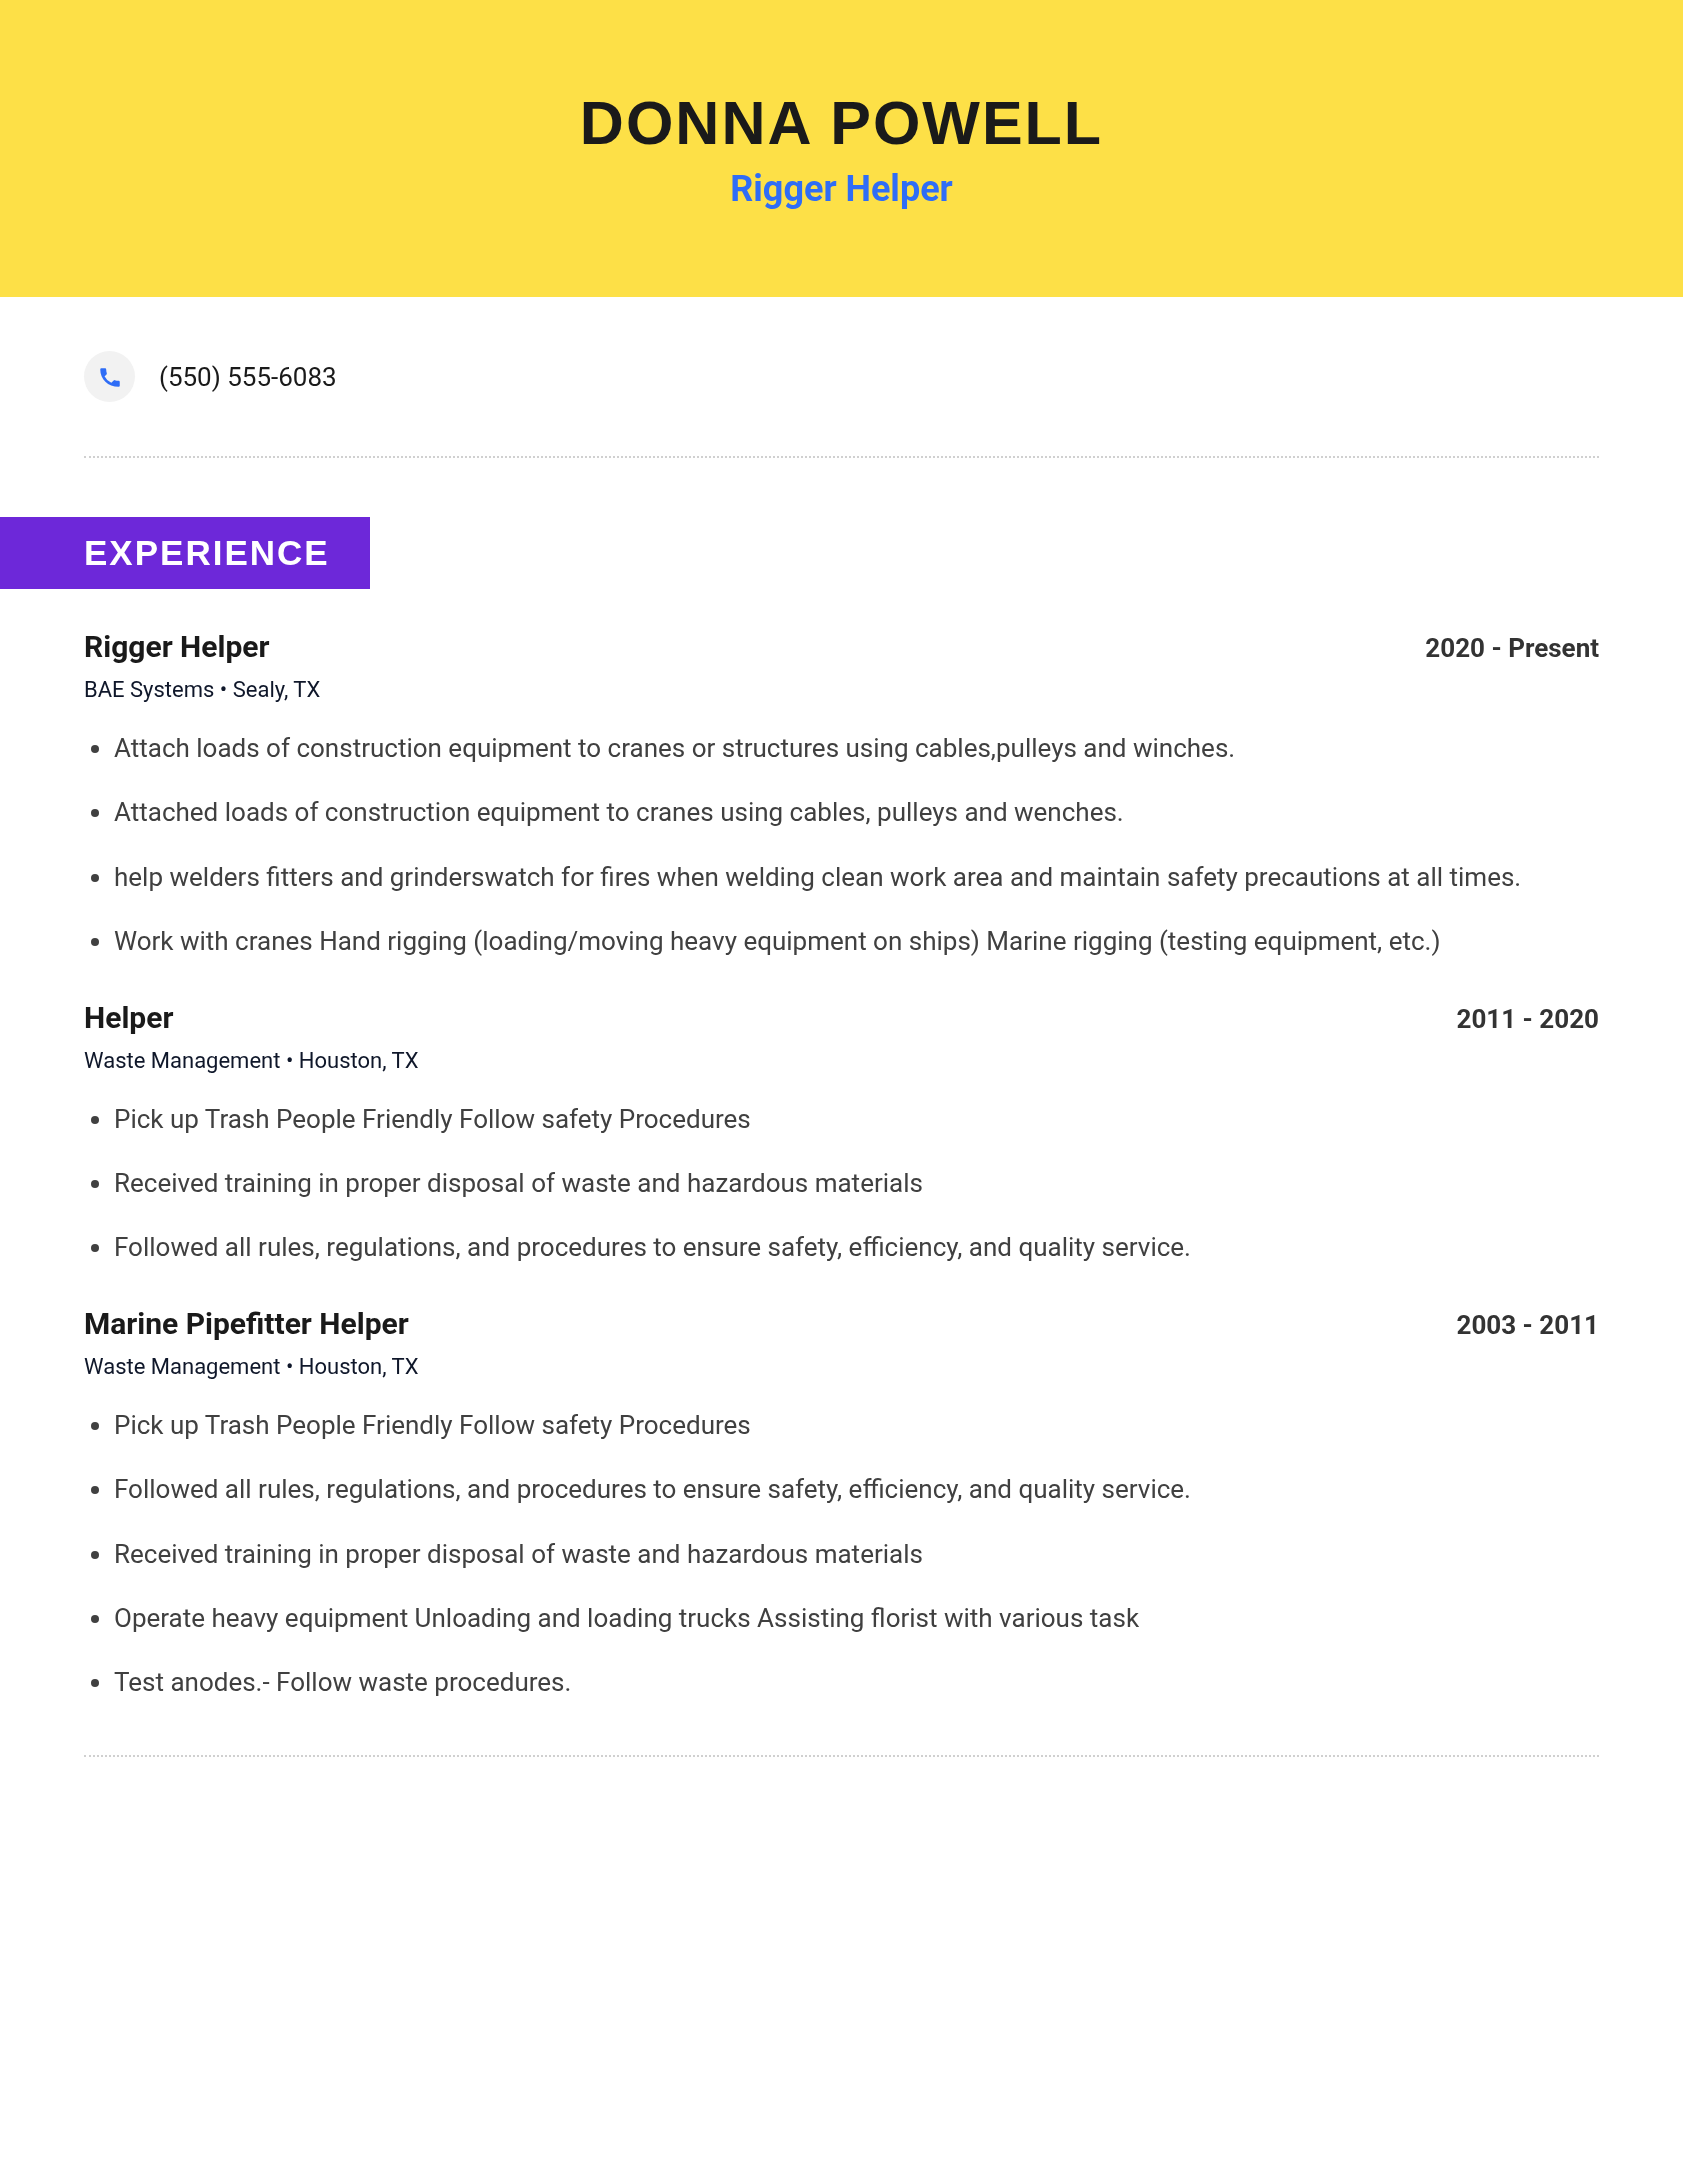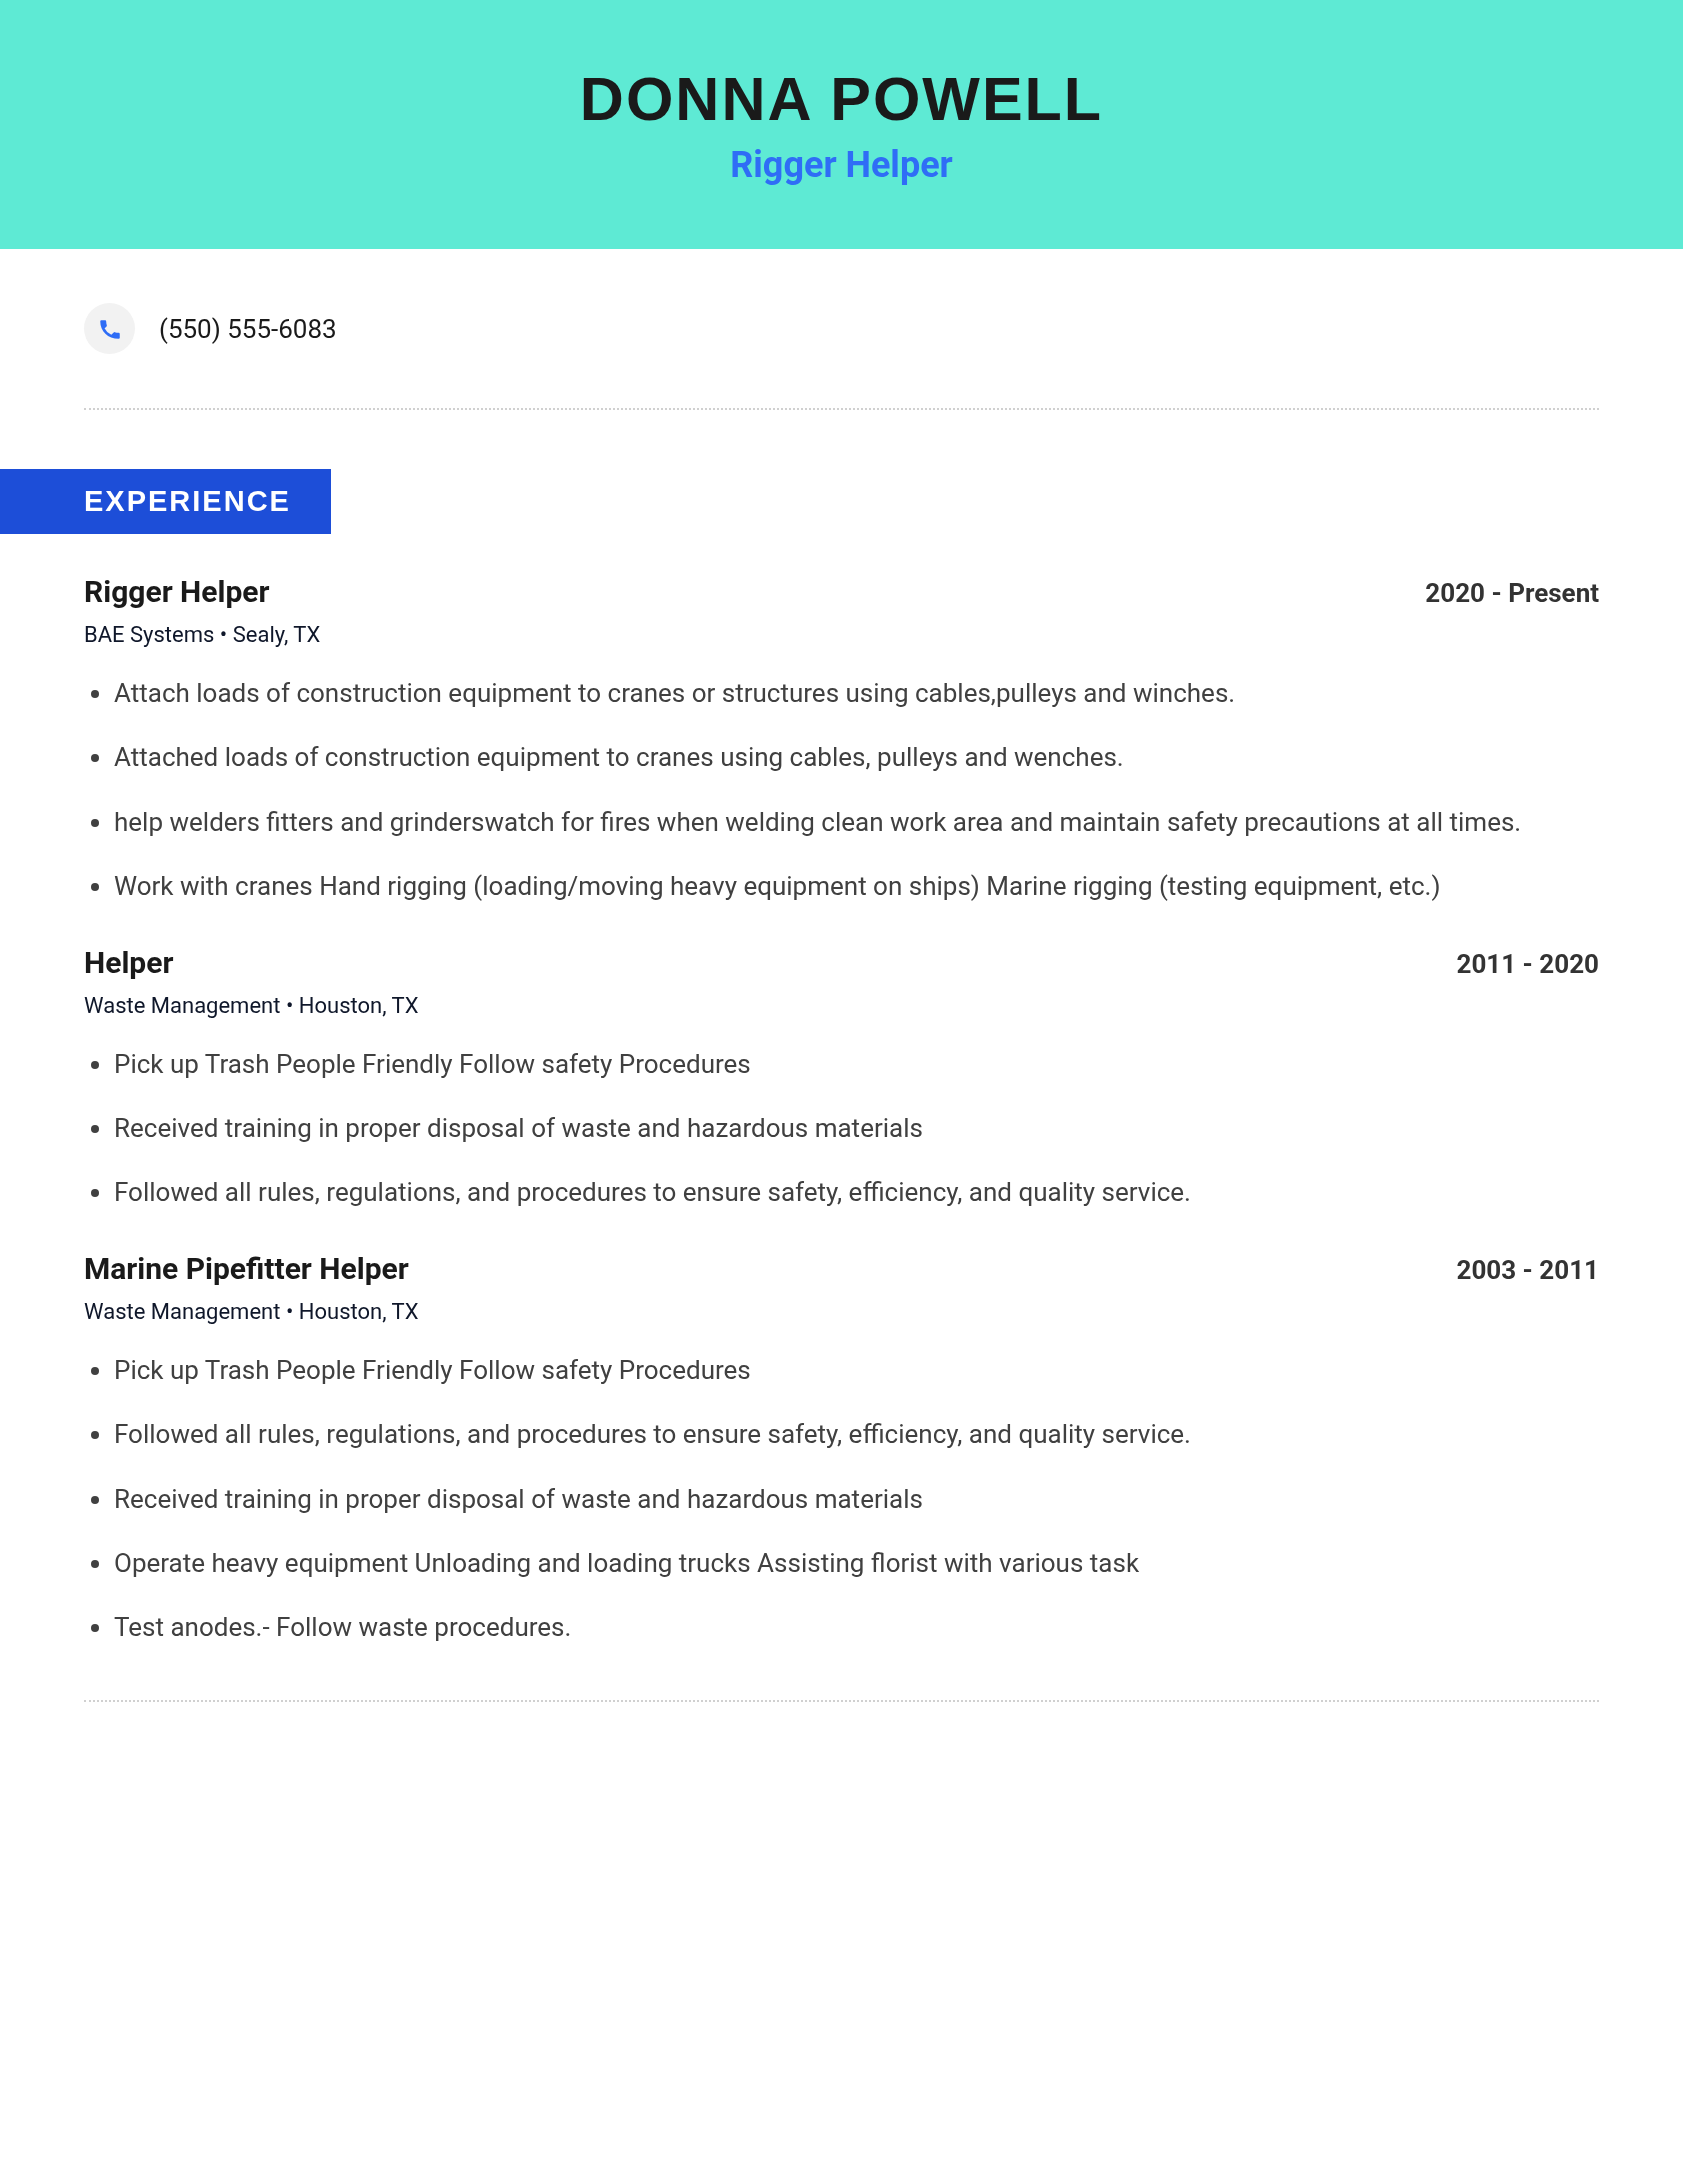--- a/index.html
+++ b/index.html
@@ -3,22 +3,22 @@
 <meta charset="utf-8">
 <style>
   * { box-sizing: border-box; margin: 0; padding: 0; }
   html, body { width: 1683px; height: 2178px; }
   body {
     font-family: -apple-system, BlinkMacSystemFont, "Segoe UI", Roboto, Helvetica, Arial, sans-serif;
     color: #1a1a1a;
     background: #fff;
   }
   .header {
-    background: #5eead4;
-    height: 249px;
+    background: #fde047;
+    height: 297px;
     display: flex;
     flex-direction: column;
     align-items: center;
     justify-content: center;
   }
   .name {
     font-size: 61px;
     font-weight: 800;
     letter-spacing: 2px;
     color: #1a1a1a;
@@ -58,23 +58,23 @@
     font-size: 26px;
     color: #1a1a1a;
   }
   .divider {
     border: none;
     border-top: 2px dotted #d0d0d0;
     margin: 54px 0 59px 0;
   }
   .section-tag {
     display: inline-block;
-    background: #1d4ed8;
+    background: #6d28d9;
     color: #fff;
-    font-size: 29px;
+    font-size: 35px;
     font-weight: 800;
     letter-spacing: 2px;
     padding: 16px 40px 16px 84px;
     margin-left: -84px;
     font-family: "Arial Black", Arial, sans-serif;
   }
   .job {
     margin-top: 40px;
   }
   .job-header {

